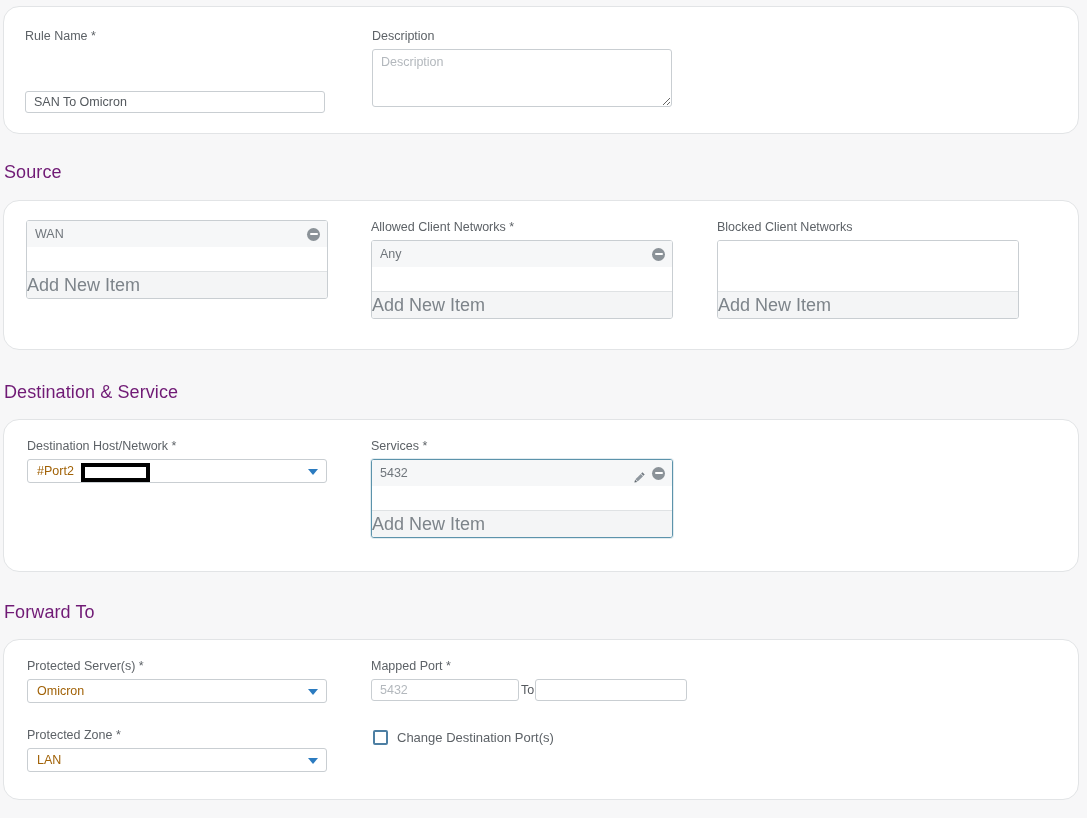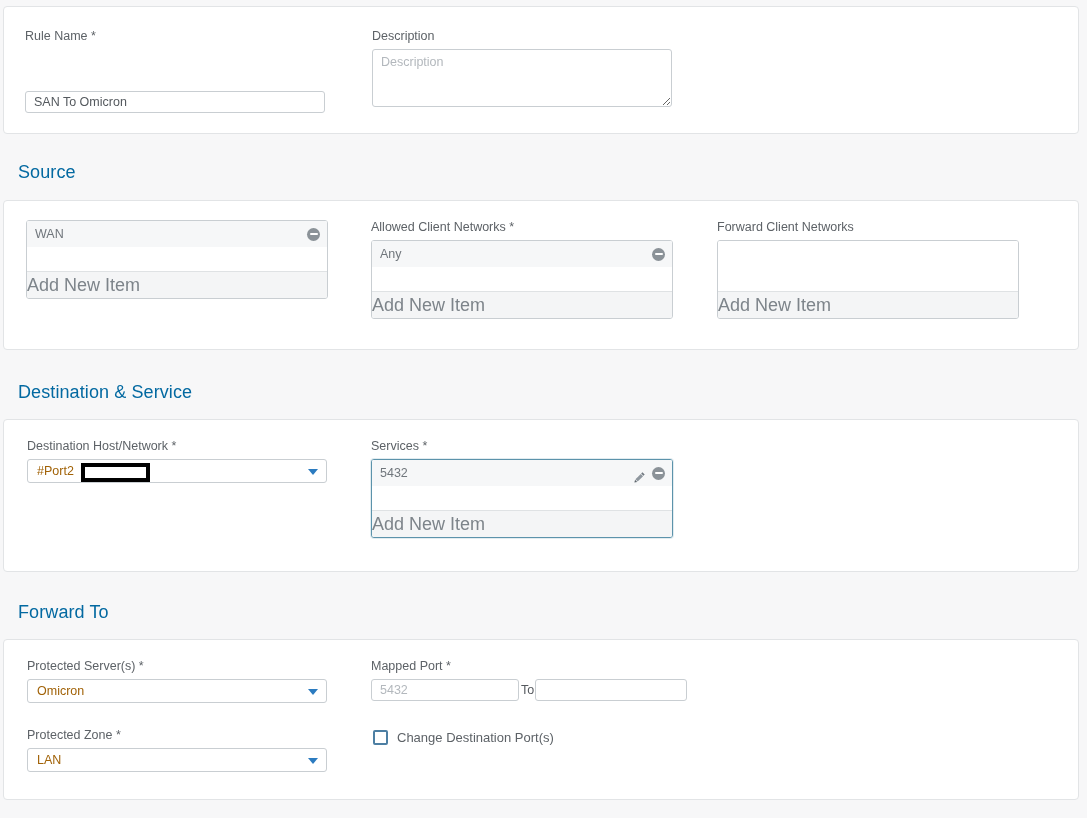--- a/index.html
+++ b/index.html
@@ -23,31 +23,31 @@
     box-sizing: border-box;
   }
 
   
   .card {
     position: absolute;
     left: 3px;
     width: 1076px;
     background: #ffffff;
     border: 1px solid #e2e4e6;
-    border-radius: 4px;
+    border-radius: 16px;
     box-sizing: border-box;
   }
 
   
   .section-heading {
     position: absolute;
-    left: 18px;
+    left: 4px;
     font-size: 18px;
     font-weight: 400;
-    color: #0369a1;
+    color: #701a75;
     letter-spacing: 0.1px;
     white-space: nowrap;
   }
 
   
   .field-label {
     font-size: 12.5px;
     color: #5d6267;
     line-height: 15px;
     margin-bottom: 5px;
@@ -271,21 +271,21 @@
             <span class="item-actions">
               <span class="icon-minus"></span>
             </span>
           </div>
         </div>
         <div class="list-footer">Add New Item</div>
       </div>
     </div>
 
     <div style="position:absolute; left:713px; top:19px;">
-      <div class="field-label">Forward Client Networks</div>
+      <div class="field-label">Blocked Client Networks</div>
       <div class="list-widget">
         <div class="list-body" style="height:50px;"></div>
         <div class="list-footer">Add New Item</div>
       </div>
     </div>
   </div>
 
   <div class="section-heading" style="top:382px;">Destination &amp; Service</div>
 
   <div class="card" style="top:419px; height:153px;">

